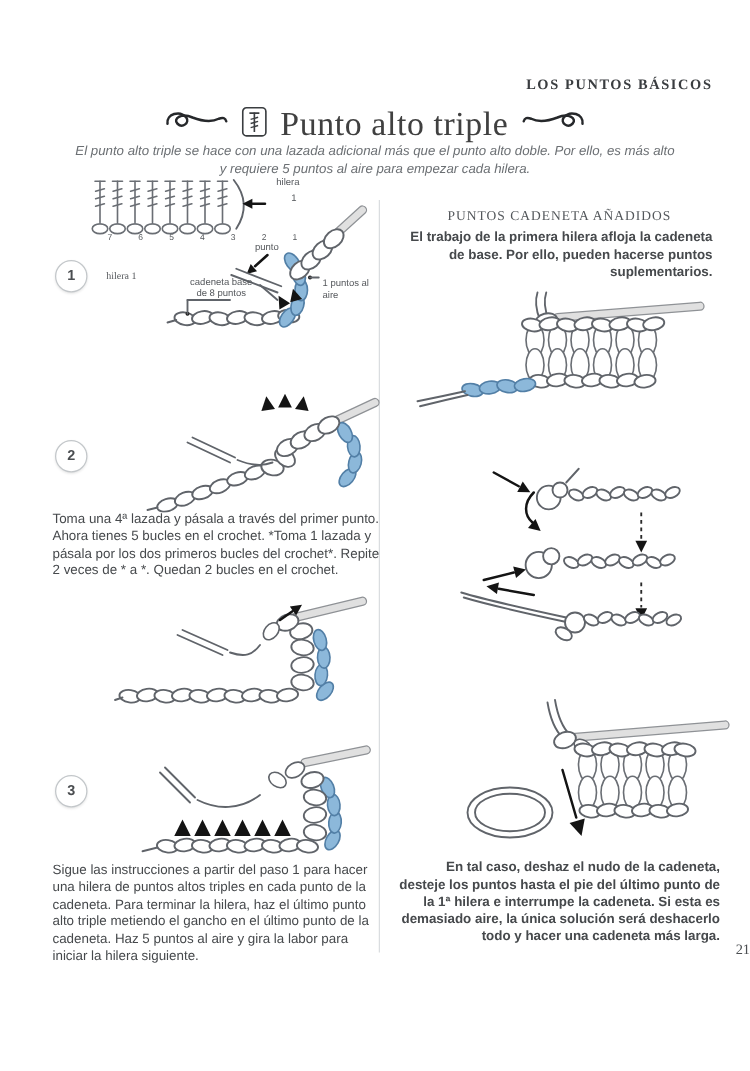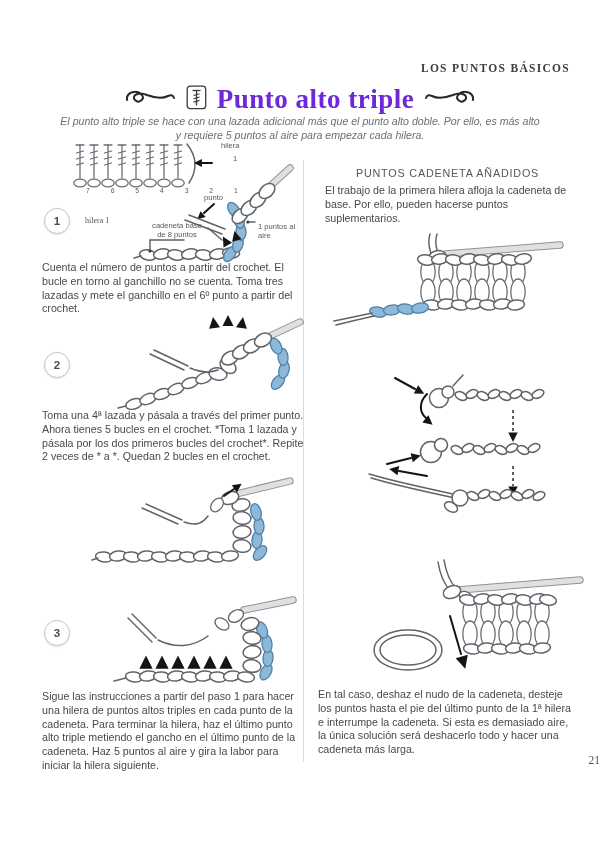--- a/index.html
+++ b/index.html
@@ -14,41 +14,41 @@
     top:62px;right:30px;
     font-family:"Liberation Serif","DejaVu Serif",serif;
     font-size:11.5px;font-weight:700;letter-spacing:1.3px;color:#3a3d40;
   }
   .title-row{
     top:84px;left:0;width:600px;
     display:flex;align-items:center;justify-content:center;gap:10px;
   }
   .page-title{
     font-family:"Liberation Serif","DejaVu Serif",serif;
-    font-size:27px;font-weight:700;color:#6d28d9;letter-spacing:.5px;
+    font-size:27px;font-weight:400;color:#404040;letter-spacing:.5px;
   }
   .subtitle{
     top:115px;left:60px;width:480px;text-align:center;
     font-style:italic;font-size:10.6px;line-height:13.5px;color:#6b6f73;
   }
   .body-text{
     font-size:10.7px;line-height:13.8px;color:#46494c;
   }
   .stepnum{
     width:24px;height:24px;border:1px solid #c3c7ca;border-radius:50%;
     background:#fff;box-shadow:0 1px 2px rgba(0,0,0,.10);
     display:flex;align-items:center;justify-content:center;
     font-size:11.5px;font-weight:700;color:#4a4d50;
   }
   .diag-label{font-size:7.6px;line-height:9px;color:#55585c;}
   .divider{width:1px;background:#dadde0;}
   .side-heading{
-    text-align:center;font-size:10.8px;letter-spacing:.8px;color:#53575b;
-  }
-  .side-text{text-align:left;font-size:10.7px;line-height:13.8px;color:#46494c;}
+    text-align:center;font-size:10.8px;letter-spacing:.8px;color:#53575b;font-family:Liberation Serif, serif;
+  }
+  .side-text{text-align:right;font-size:10.7px;line-height:13.8px;color:#46494c;font-weight:bold;}
   .page-num{
     top:754px;left:0;width:600px;text-align:right;
     font-family:"Liberation Serif","DejaVu Serif",serif;
     font-size:11.5px;color:#4a4d50;
   }
   
   .s{fill:none;stroke:#60646a;stroke-width:1.5;stroke-linecap:round;}
   .sf{fill:none;stroke:#6a6e74;stroke-width:1.3;stroke-linecap:round;}
   .w{fill:#ffffff;stroke:#60646a;stroke-width:1.5;}
   .wf{fill:#ffffff;stroke:#6a6e74;stroke-width:1.3;}
@@ -231,21 +231,20 @@
       <line x1="24" y1="93" x2="24" y2="82" class="s" stroke-width="1"></line>
       <line x1="24" y1="82" x2="58" y2="82" class="s" stroke-width="1"></line>
       <line x1="82" y1="70" x2="96" y2="82" class="s" stroke-width="1"></line>
       <circle cx="122" cy="64" r="1.6" class="blk"></circle>
       <line x1="122" y1="64" x2="129" y2="64" class="s" stroke-width="1"></line>
     </svg>
   </div>
   <div class="abs diag-label" style="left:147px;top:221px;width:60px;text-align:center;">cadeneta base de 8 puntos</div>
   <div class="abs diag-label" style="left:258px;top:222px;width:44px;">1 puntos al aire</div>
 
-  <div class="abs body-text" style="left:42px;top:261px;width:258px;">Cuenta el número de puntos a partir del crochet. El bucle en torno al ganchillo no se cuenta. Toma tres lazadas y mete el ganchillo en el 6º punto a partir del crochet.</div>
 
   <div class="abs stepnum" style="left:44px;top:352px;">2</div>
 
   <div class="abs" style="left:110px;top:312px;">
     <svg width="196" height="98" viewBox="0 0 196 98">
 
       <line x1="190" y1="10" x2="130" y2="38" class="rodE"></line>
       <line x1="190" y1="10" x2="130" y2="38" class="rodF"></line>
 
       <use href="#ch" transform="translate(24,92) rotate(-18)" class="w"></use>

